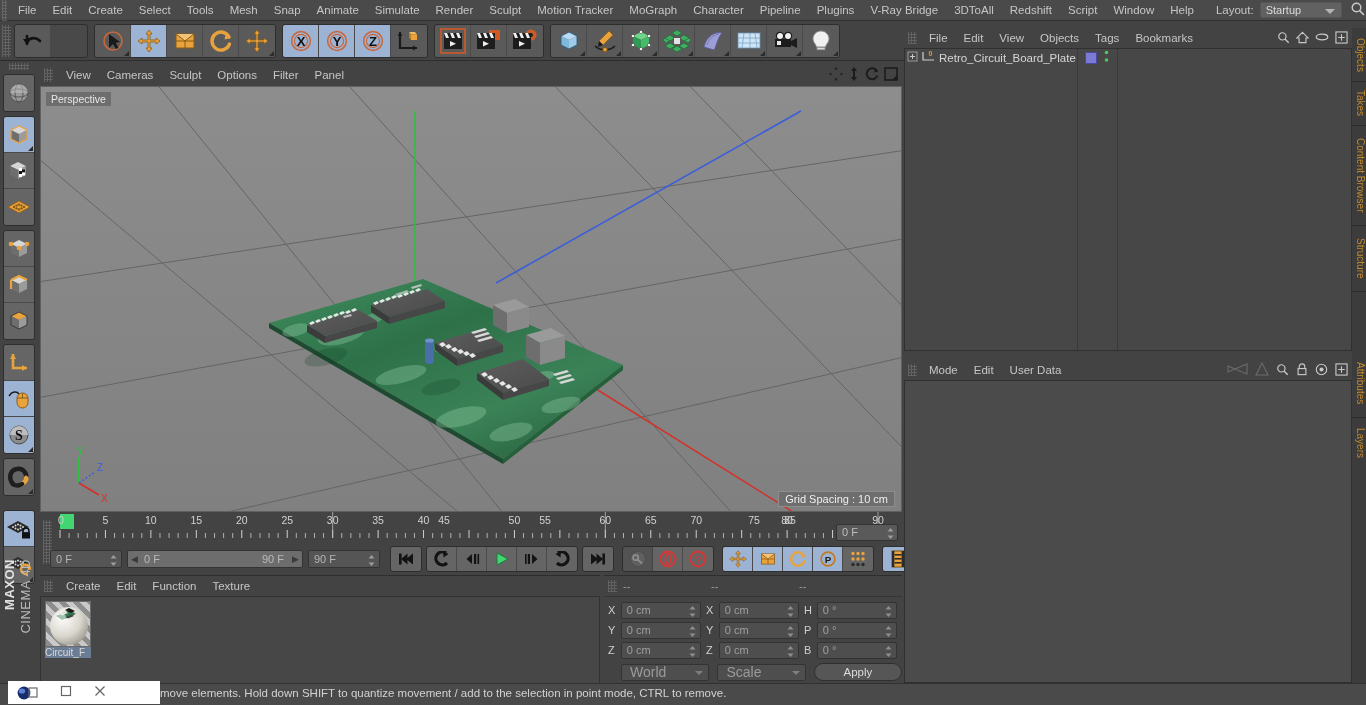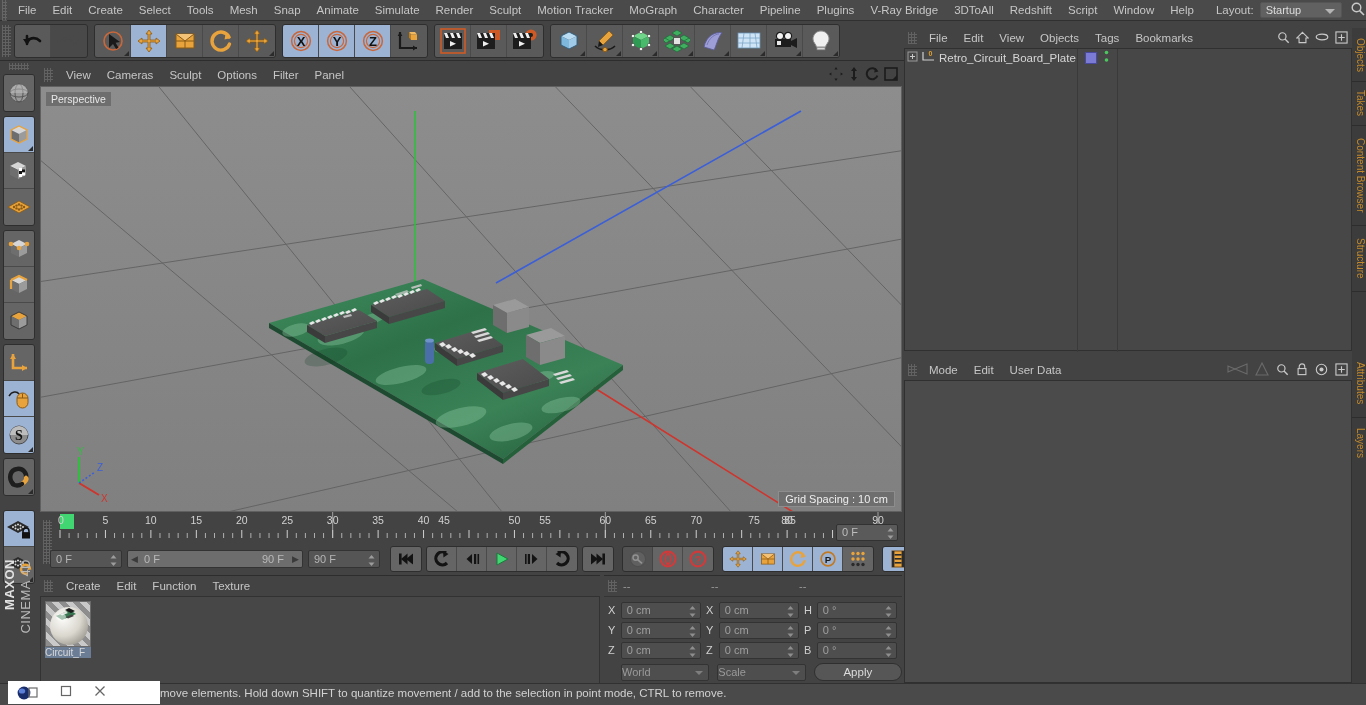--- a/index.html
+++ b/index.html
@@ -125,21 +125,21 @@
   .coordhead .cg{width:9px;height:12px;margin:0 6px 0 4px;
     background-image:repeating-linear-gradient(0deg,#888 0 1px,transparent 1px 3px),
                      repeating-linear-gradient(90deg,#888 0 1px,transparent 1px 3px);
     background-size:3px 3px;opacity:.45;}
   .coordhead span{ width:88px; text-align:left;}
   .crow{ display:flex; align-items:center; height:20px; padding-left:4px;}
   .clab{ width:13px; font-size:11px; color:#cfcfcf;}
   .cfield{ width:82px;height:17px;background:#4e4e4e;border:1px solid #333;border-radius:2px;
            color:#9f9f9f;font-size:11px;line-height:15px;padding-left:5px;margin-right:5px;position:relative;}
   .csel{ width:90px;height:17px;background:#4e4e4e;border:1px solid #333;border-radius:2px;
-         color:#9a9a9a;font-size:11px;line-height:15px;position:relative;margin-right:8px;}
+         color:#9a9a9a;font-size:14px;line-height:15px;padding-left:8px;position:relative;margin-right:8px;}
   .csel .caret{position:absolute;right:5px;top:6px;width:0;height:0;
     border-left:4px solid transparent;border-right:4px solid transparent;border-top:4px solid #7e7e7e;}
   .applybtn{ width:90px;height:18px;border-radius:9px;background:#565656;border:1px solid #2f2f2f;
              color:#dcdcdc;font-size:11.5px;text-align:center;line-height:16px;}
 
   
   .objwrap{ position:absolute; left:904px; top:28px; width:448px; height:325px; background:#434343;}
   .objmenu{ height:20px; display:flex;align-items:center;}
   .objmenu .mi{ padding:0 8px;font-size:11.5px;color:#c6c6c6;line-height:20px;}
   .objmenu .og{width:9px;height:12px;margin:0 4px 0 4px;

